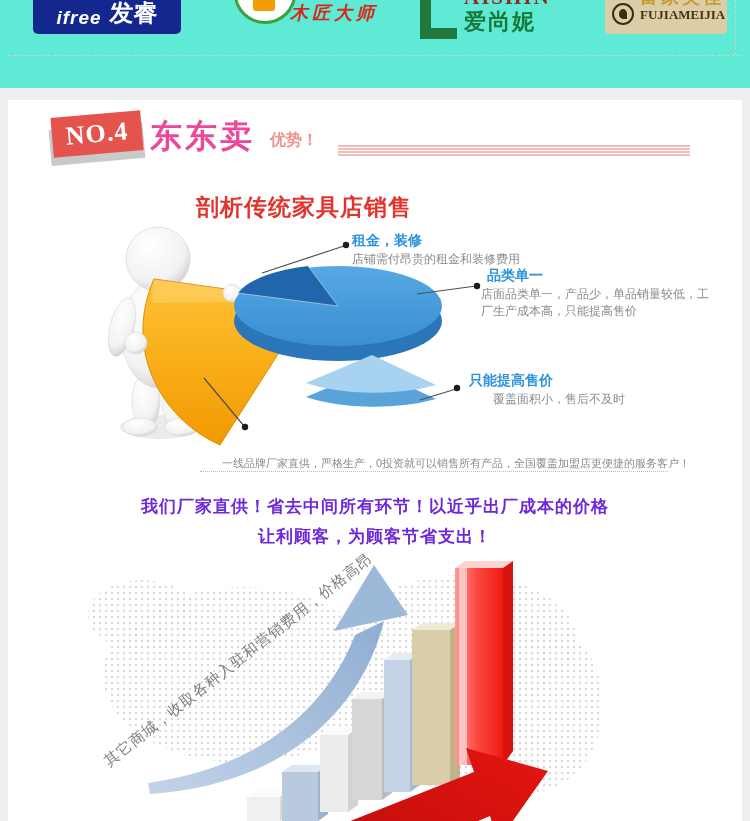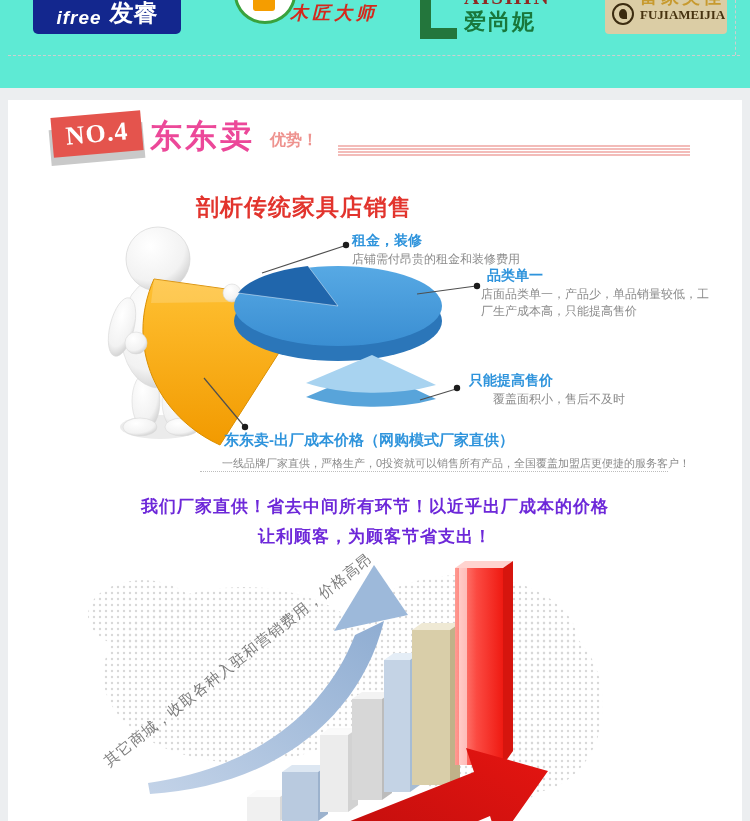--- a/index.html
+++ b/index.html
@@ -180,21 +180,20 @@
         <circle cx="237" cy="212" r="3.2" fill="#1c1c1c" stroke="none"></circle>
       </g>
     </svg>
 
     <div class="callout-label c1l">租金，装修</div>
     <div class="callout-desc c1d">店铺需付昂贵的租金和装修费用</div>
     <div class="callout-label c2l">品类单一</div>
     <div class="callout-desc c2d">店面品类单一，产品少，单品销量较低，工厂生产成本高，只能提高售价</div>
     <div class="callout-label c3l">只能提高售价</div>
     <div class="callout-desc c3d">覆盖面积小，售后不及时</div>
-    <div class="callout-label c4l">东东卖-出厂成本价格（网购模式厂家直供）</div>
     <div class="callout-desc c4d">一线品牌厂家直供，严格生产，0投资就可以销售所有产品，全国覆盖加盟店更便捷的服务客户！</div>
 
     <div class="dotsep"></div>
 
     <div class="promo">
       <div>我们厂家直供！省去中间所有环节！以近乎出厂成本的价格</div>
       <div>让利顾客，为顾客节省支出！</div>
     </div>
 
     <svg class="chart-svg" viewBox="0 0 734 266">

